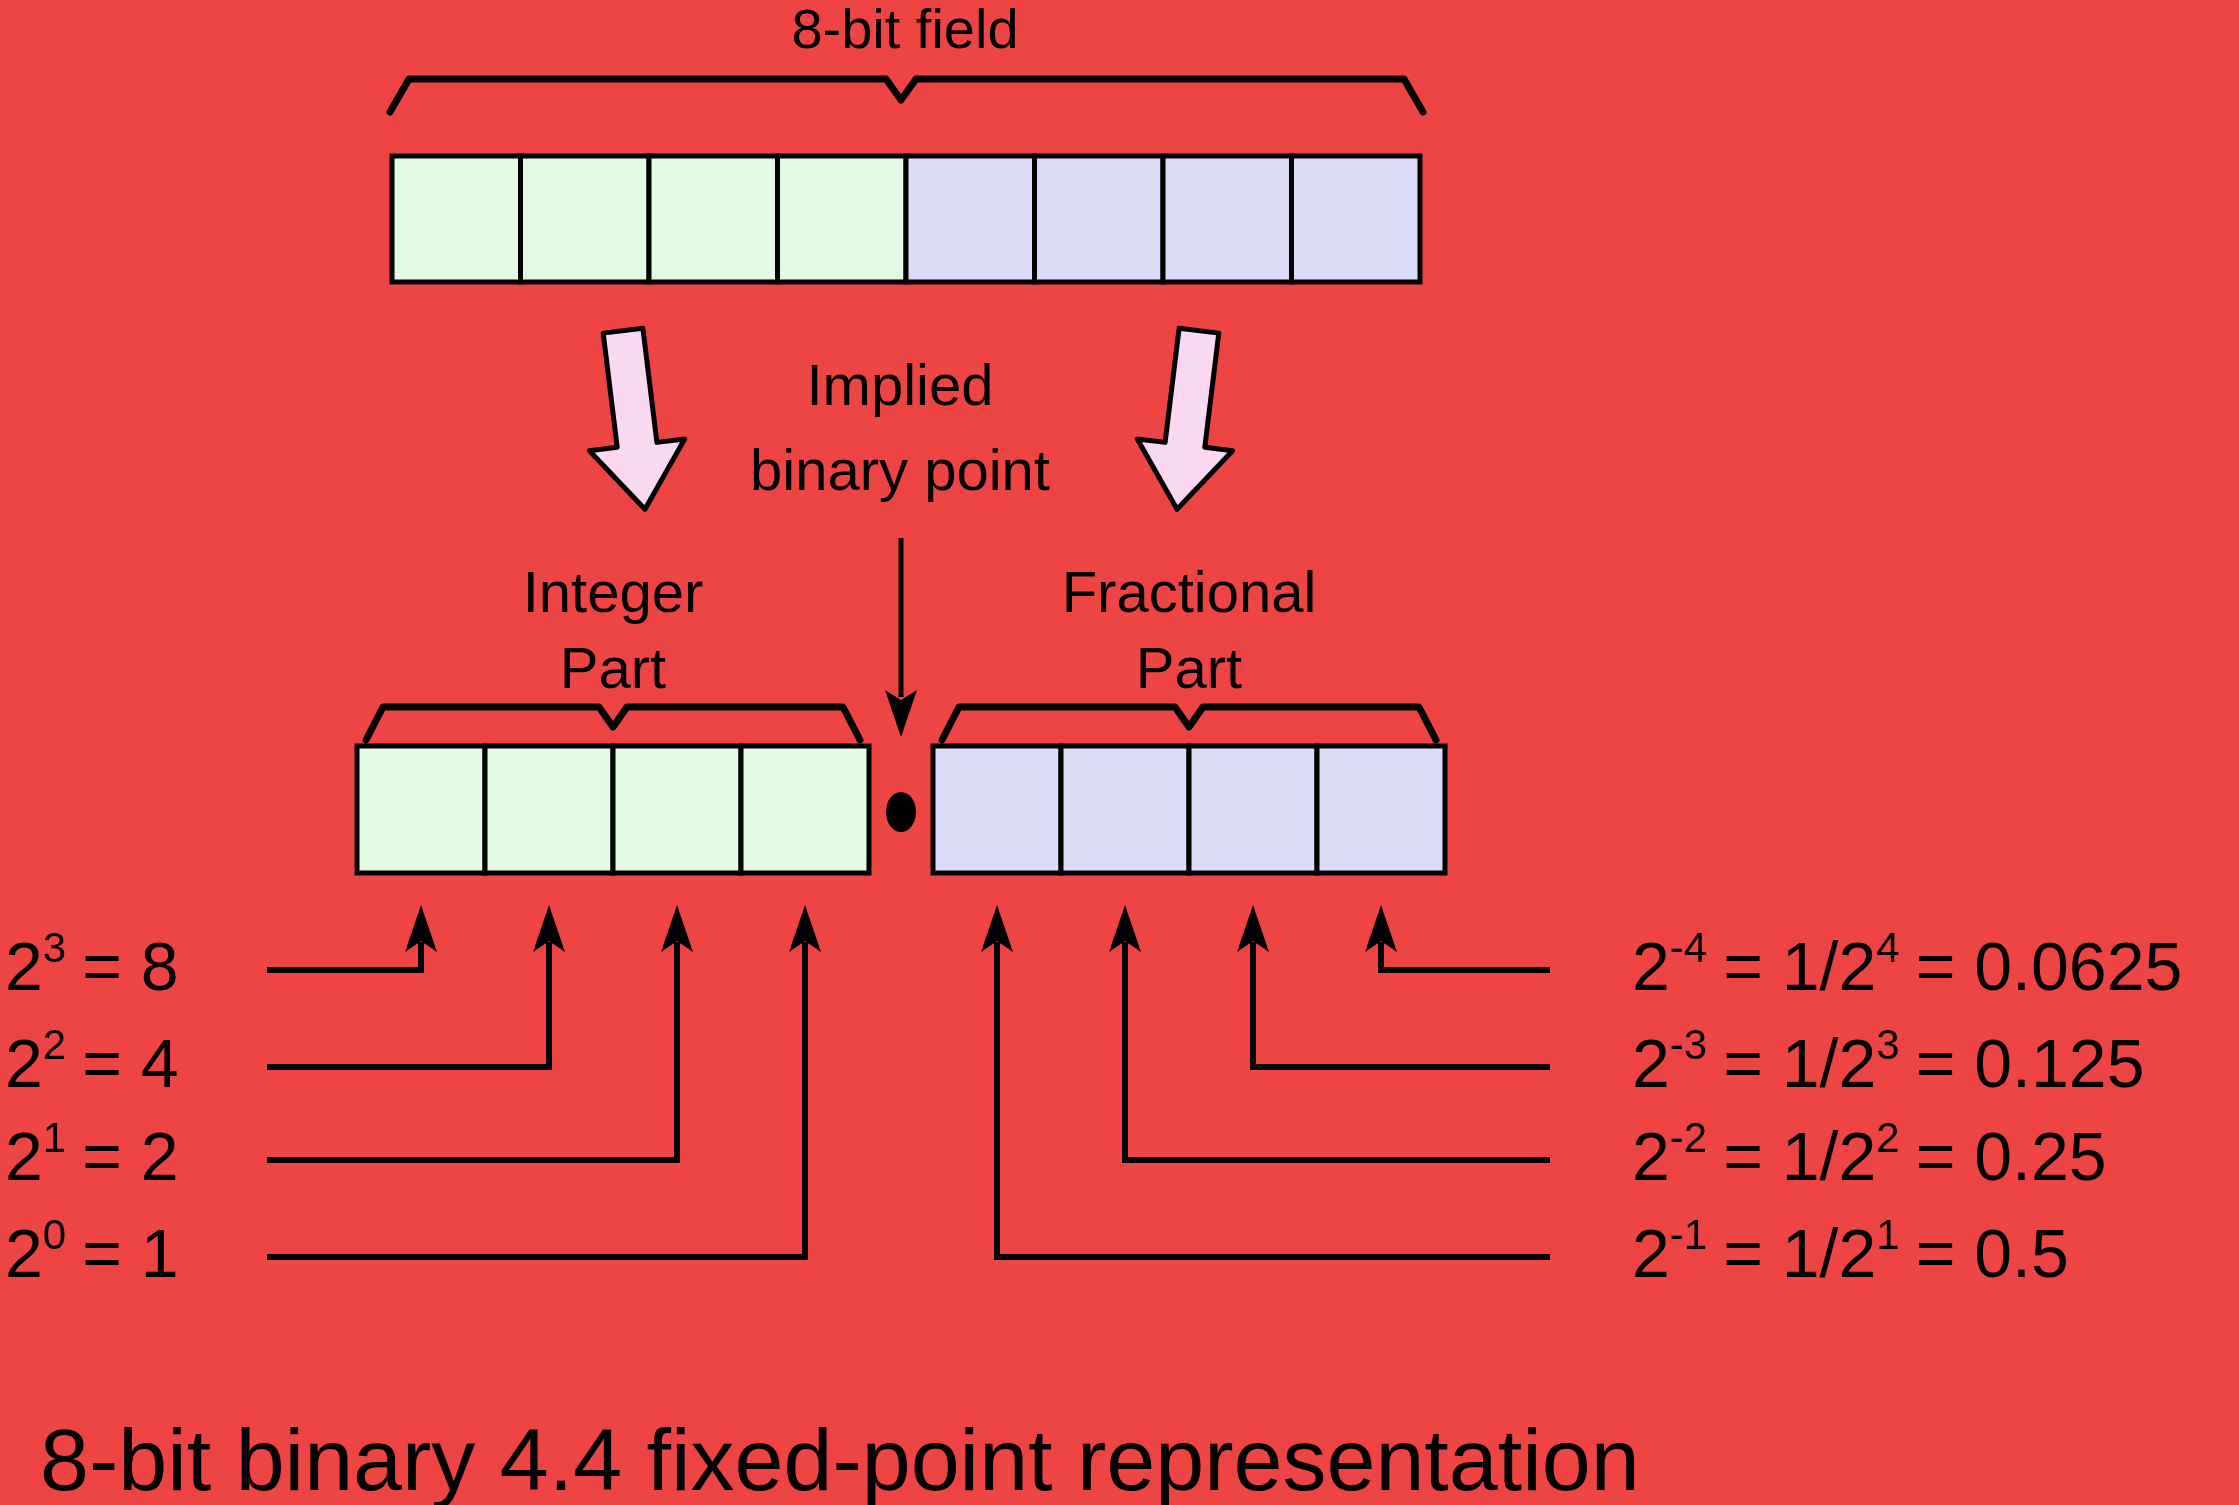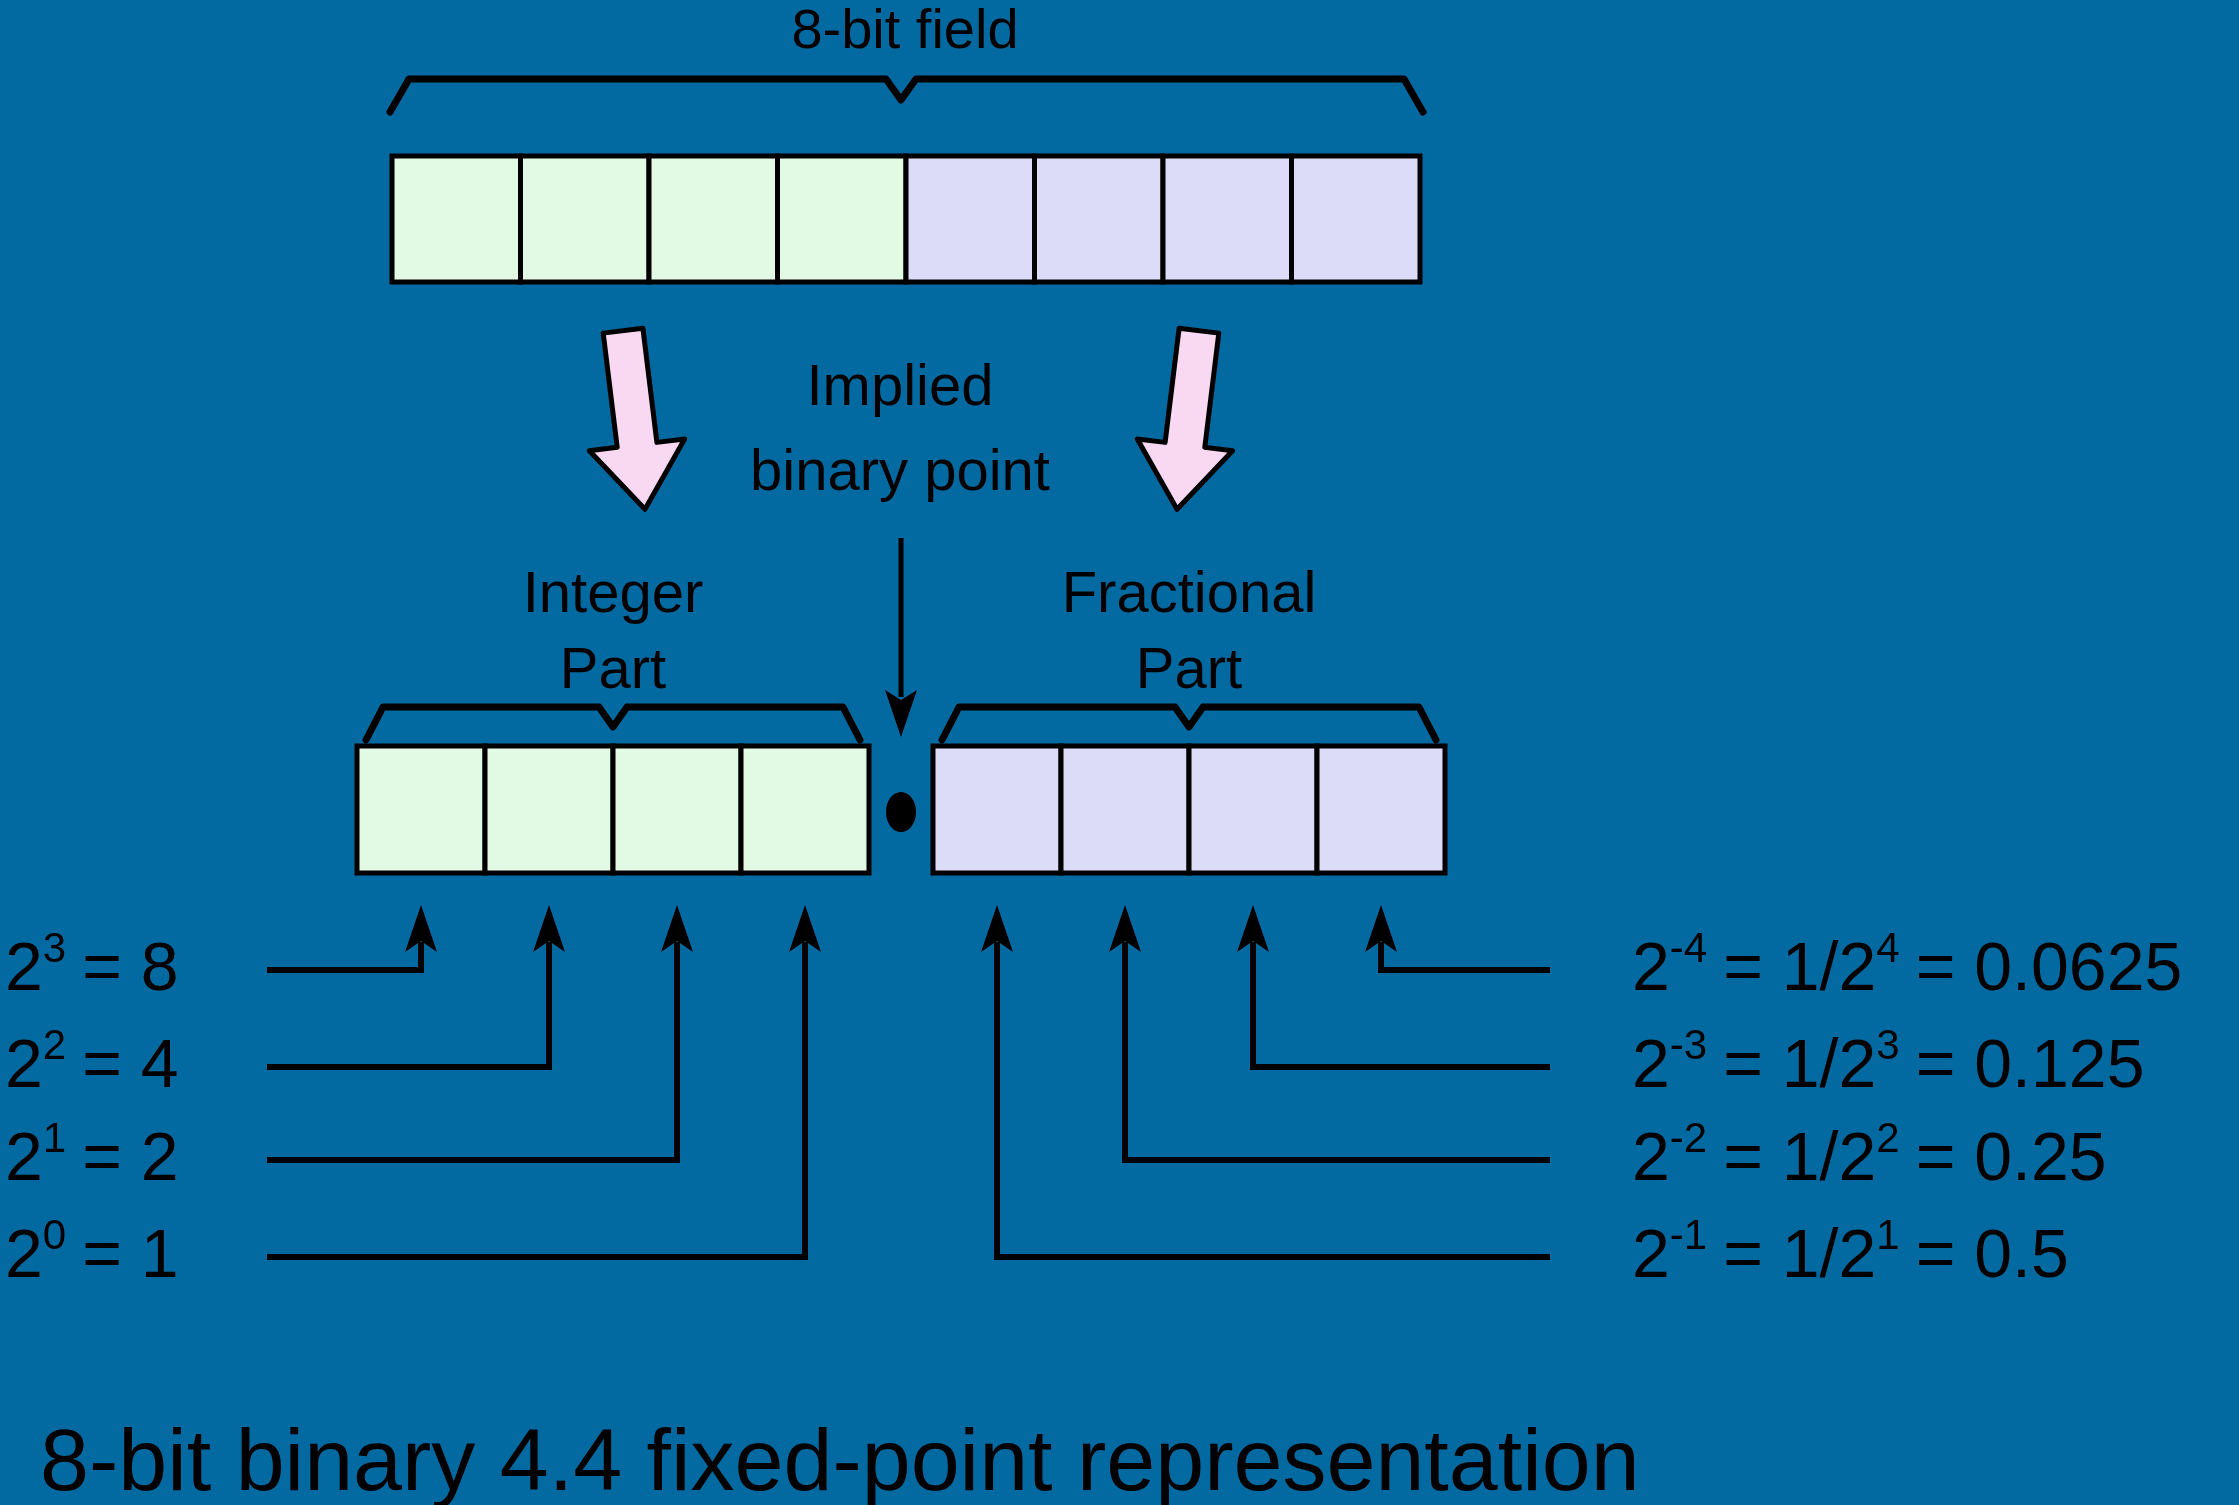--- a/index.html
+++ b/index.html
@@ -1,16 +1,16 @@
 <!DOCTYPE html>
 <html><head>
 <meta charset="utf-8">
 <style>
   html,body{margin:0;padding:0;background:#ffffff;}
-  .stage{width:2239px;height:1505px;position:relative;background:#0369a1;}
+  .stage{width:2239px;height:1505px;position:relative;background:#ef4444;}
   svg{display:block;}
   text{font-family:"Liberation Sans", sans-serif;fill:#000;}
   .field-lbl{font-size:56px;text-anchor:middle;}
   .mid-lbl{font-size:58px;text-anchor:middle;}
   .pv{font-size:68px;}
   .sup{font-size:42px;}
   .caption{font-size:88px;}
   .brace{fill:none;stroke:#000;stroke-width:7;stroke-linejoin:round;stroke-linecap:round;}
   .cell{stroke:#000;stroke-width:5;}
   .elbow{fill:none;stroke:#000;stroke-width:6;}

